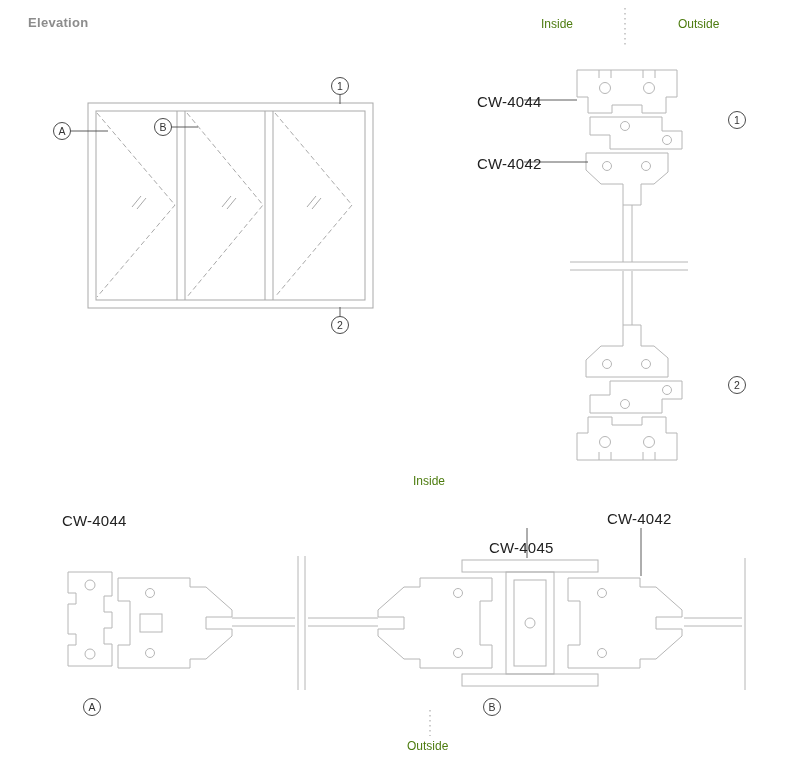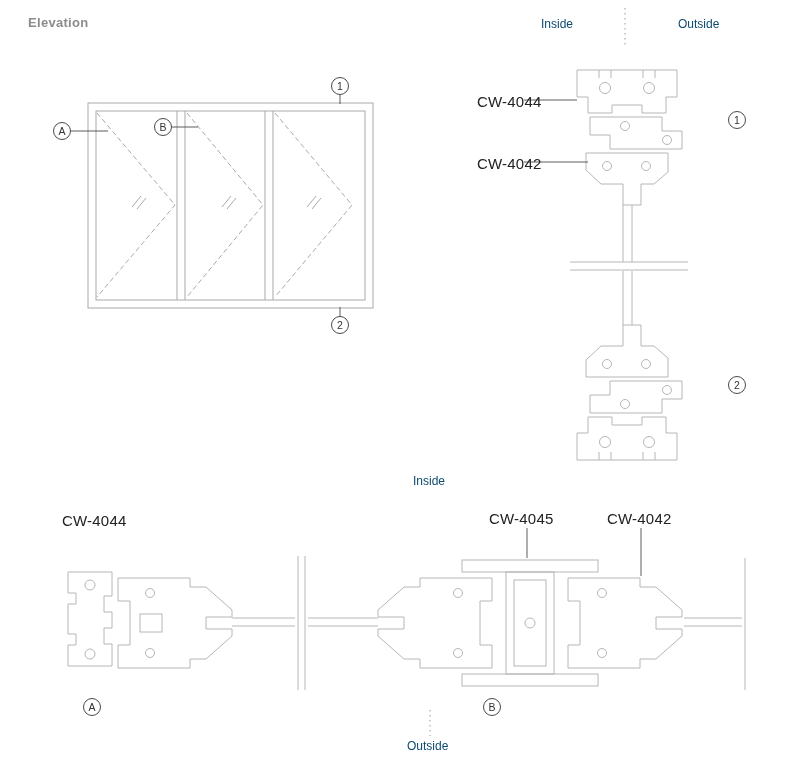--- a/index.html
+++ b/index.html
@@ -1,21 +1,21 @@
 <!DOCTYPE html>
 <html><head>
 <meta charset="utf-8">
 <style>
   html,body{margin:0;padding:0;background:#ffffff;}
   .page{
     position:relative;width:795px;height:781px;background:#ffffff;overflow:hidden;
     font-family:"Liberation Sans", sans-serif;
   }
   .lbl{position:absolute;font-size:15px;color:#222222;white-space:nowrap;letter-spacing:.2px;}
-  .muted{position:absolute;font-size:12px;color:#0c4a6e;white-space:nowrap;}
+  .muted{position:absolute;font-size:12px;color:#4d7c0f;white-space:nowrap;}
   .title{position:absolute;left:28px;top:15px;font-size:13px;font-weight:bold;color:#8c8c8c;letter-spacing:.3px;}
   .marker{
     position:absolute;width:18px;height:18px;border:1px solid #4a4a4a;border-radius:50%;
     display:flex;align-items:center;justify-content:center;
     font-size:10.5px;color:#333333;background:#ffffff;box-sizing:border-box;
   }
   svg{position:absolute;left:0;top:0;}
 </style>
 </head>
 <body>
@@ -149,21 +149,21 @@
   <span class="muted" style="left:541px;top:17px;">Inside</span>
   <span class="muted" style="left:678px;top:17px;">Outside</span>
 
   <span class="lbl" style="left:477px;top:93px;">CW-4044</span>
   <span class="lbl" style="left:477px;top:155px;">CW-4042</span>
 
   <span class="muted" style="left:413px;top:474px;">Inside</span>
   <span class="muted" style="left:407px;top:739px;">Outside</span>
 
   <span class="lbl" style="left:62px;top:512px;">CW-4044</span>
-  <span class="lbl" style="left:489px;top:510px;">CW-4045</span>
+  <span class="lbl" style="left:489px;top:539px;">CW-4045</span>
   <span class="lbl" style="left:607px;top:510px;">CW-4042</span>
 
   <span class="marker" style="left:53px;top:122px;">A</span>
   <span class="marker" style="left:154px;top:118px;">B</span>
   <span class="marker" style="left:331px;top:77px;">1</span>
   <span class="marker" style="left:331px;top:316px;">2</span>
 
   <span class="marker" style="left:728px;top:111px;">1</span>
   <span class="marker" style="left:728px;top:376px;">2</span>
 

